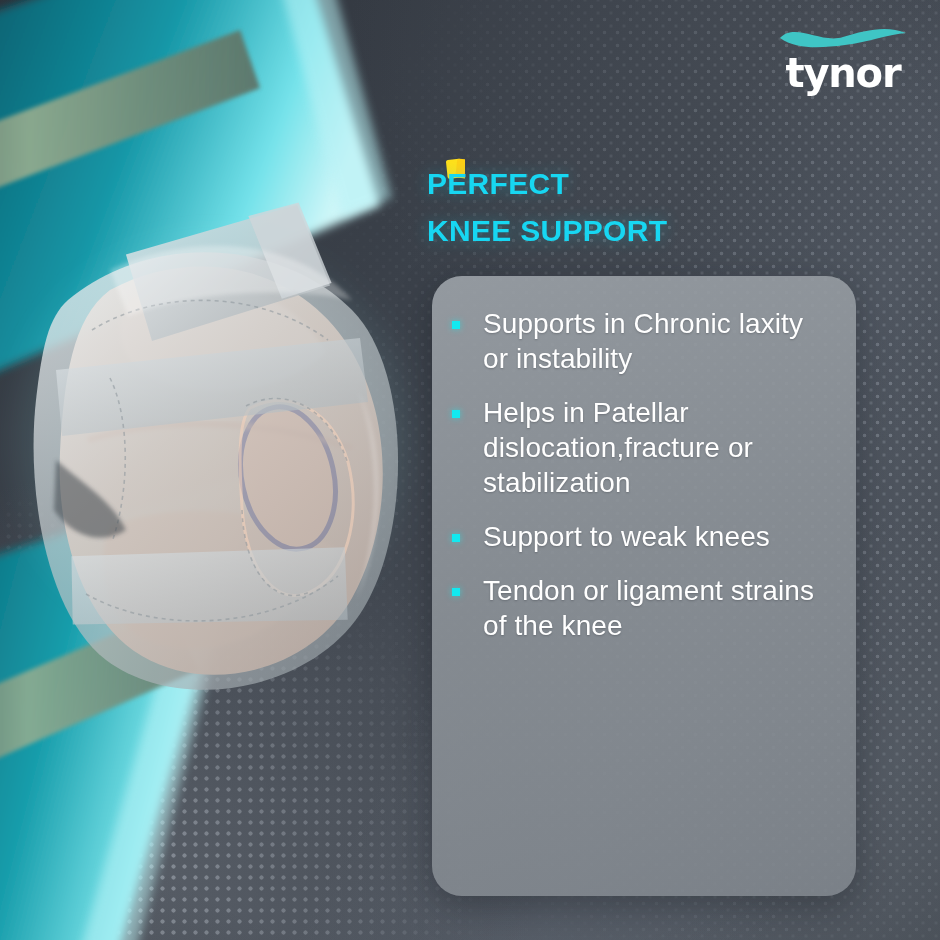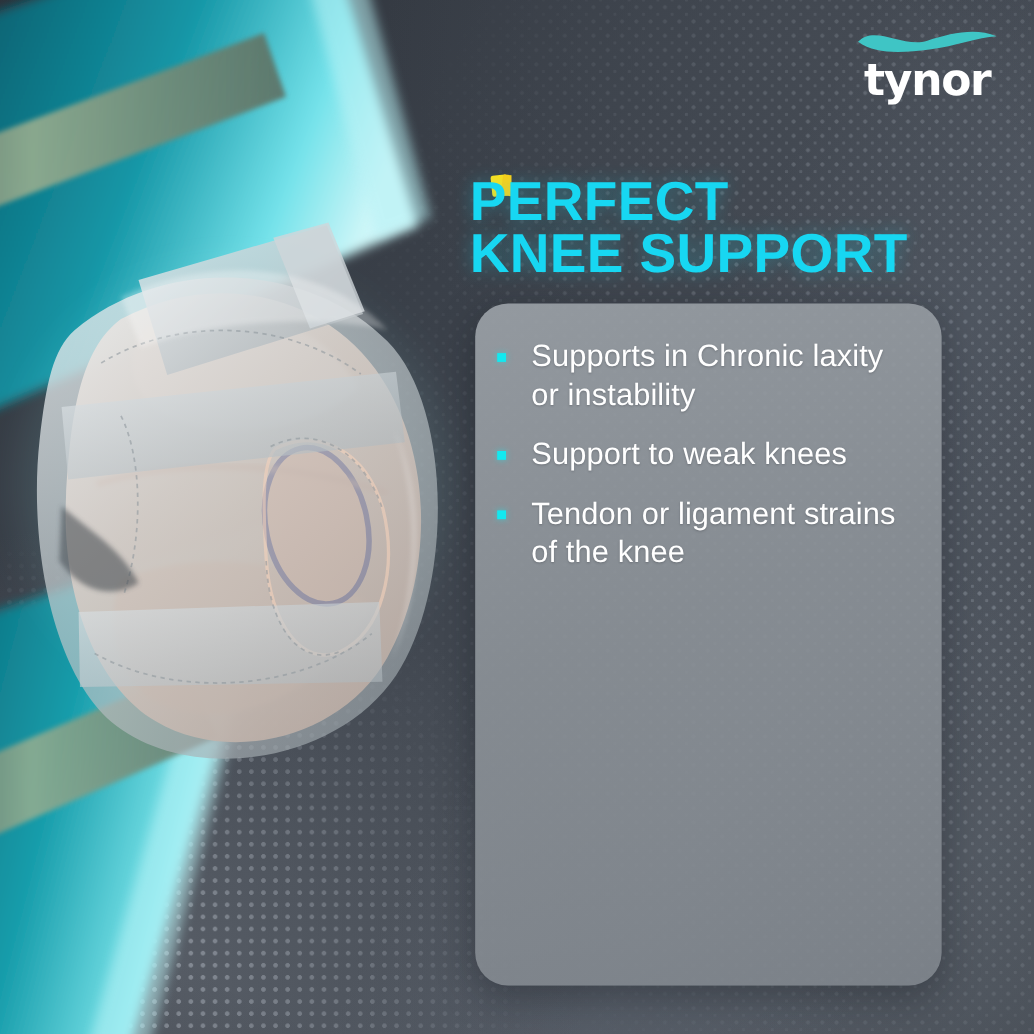--- a/index.html
+++ b/index.html
@@ -59,21 +59,21 @@
     font-family:"DejaVu Sans","Liberation Sans",sans-serif;
     font-weight:700;font-size:40px;letter-spacing:-1.2px;color:#ffffff;line-height:44px;
   }
 
   
   .head-wrap{position:absolute;left:385px;top:128px;width:520px;}
   .arc{position:absolute;left:0;top:0;width:80px;height:92px;}
   .arc svg{display:block;width:100%;height:100%;}
   .title{
     position:absolute;left:42px;top:32px;width:470px;
-    font-weight:700;font-size:50px;line-height:47px;letter-spacing:.3px;
+    font-weight:700;font-size:30px;line-height:47px;letter-spacing:.3px;
     color:#17d7f2;
     text-shadow:0 0 16px rgba(23,215,242,.30);
   }
   .title .l2{display:block;}
 
   
   .card{
     position:absolute;left:432px;top:276px;width:424px;height:620px;
     border-radius:30px;
     background:linear-gradient(160deg, rgba(154,160,166,.93) 0%, rgba(140,146,152,.90) 45%, rgba(128,134,141,.88) 100%);
@@ -264,20 +264,24 @@
   </div>
 
   <div class="card">
     <ul class="bullets">
       <li class="bullet">
         <span class="dot"></span>
         <span class="btxt">Supports in Chronic laxity or instability</span>
       </li>
       <li class="bullet">
         <span class="dot"></span>
+        <span class="btxt">Helps in Patellar dislocation,fracture or stabilization</span>
+      </li>
+      <li class="bullet">
+        <span class="dot"></span>
         <span class="btxt">Support to weak knees</span>
       </li>
       <li class="bullet">
         <span class="dot"></span>
         <span class="btxt">Tendon or ligament strains of the knee</span>
       </li>
     </ul>
   </div>
 
 </div>

